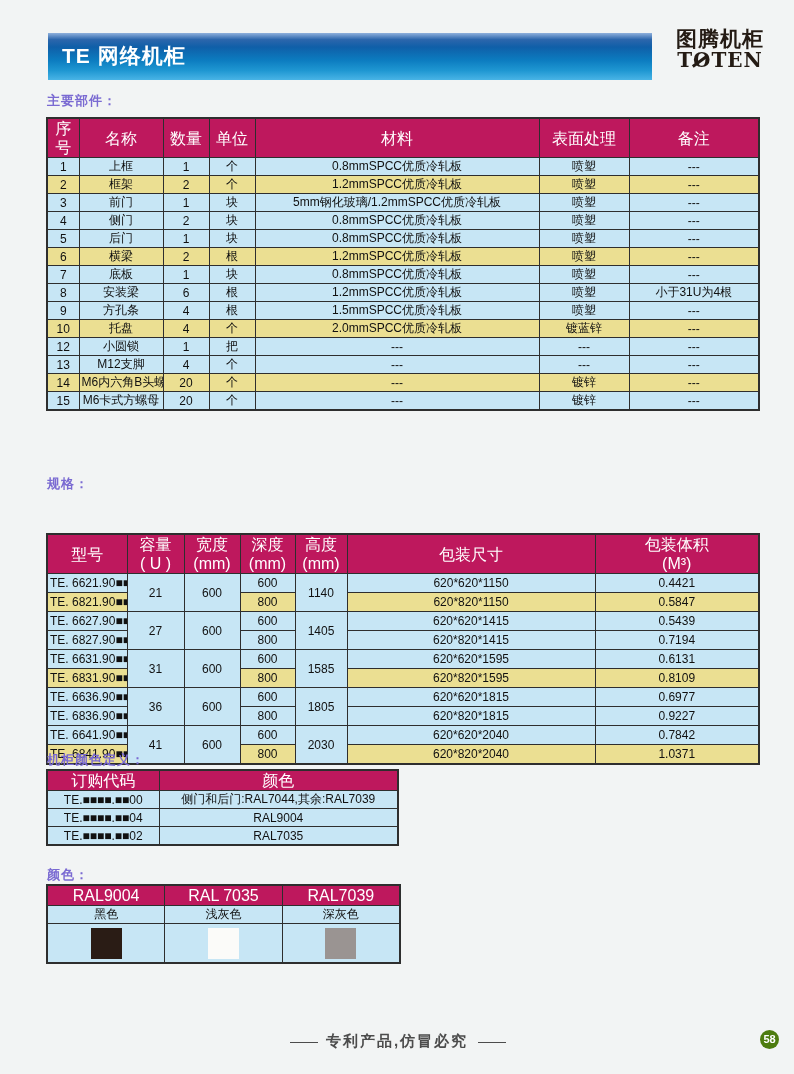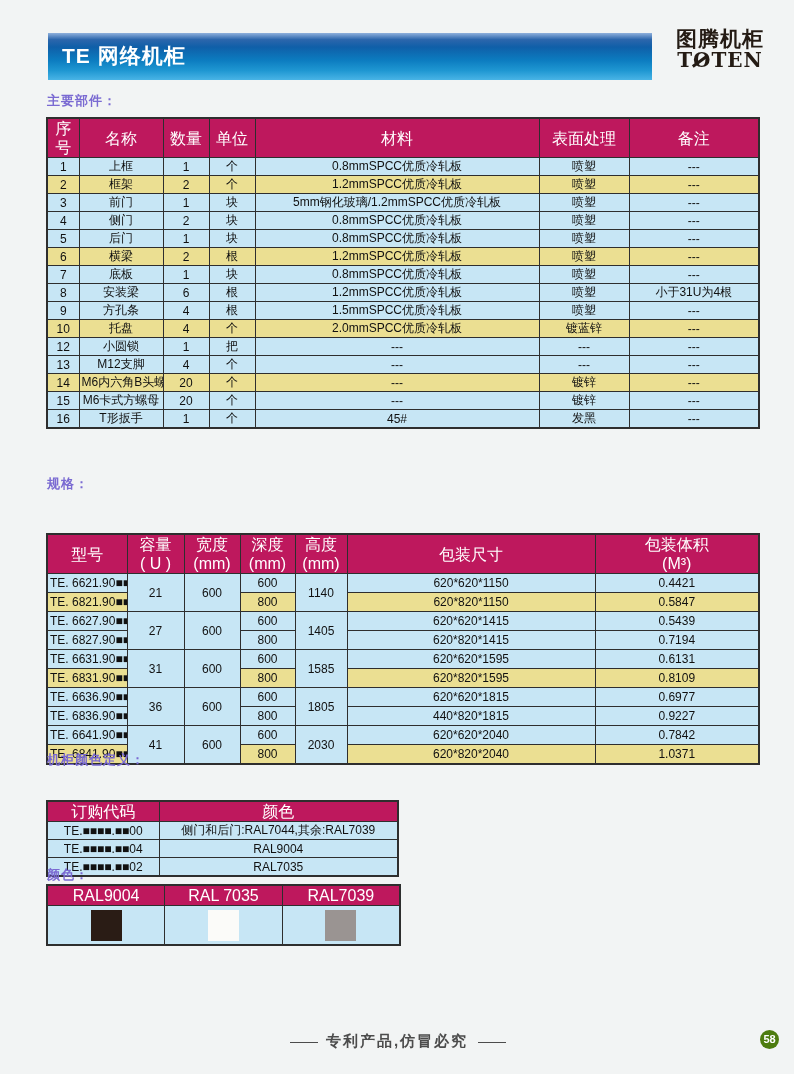--- a/index.html
+++ b/index.html
@@ -59,21 +59,21 @@
   .tbl td.hl, .tbl tr.hl td{background:#ebdf92;}
 
   #parts-table{left:46px;top:117px;width:712px;}
   #parts-table th{height:25px;}
   #parts-table td{height:17px;}
 
   #spec-table{left:46px;top:496px;width:712px;margin-top:37px;}
   #spec-table th{height:36px;}
   #spec-table td{height:18px;}
 
-  #colordef-table{left:46px;top:800px;width:351px;}
+  #colordef-table{left:46px;top:769px;width:351px;}
   #colordef-table th{height:19px;}
   #colordef-table td{height:17px;}
 
   #colors-table{left:46px;top:884px;width:355px;}
   #colors-table th{height:19px;}
   #colors-table td{height:17px;}
   #colors-table td.swatch-cell{height:38px;}
   .swatch{width:31px;height:31px;margin:3px auto;}
 
   
@@ -243,29 +243,20 @@
           <td class="hl">镀锌</td>
           <td class="hl">---</td>
         </tr>
         <tr>
           <td>15</td>
           <td>M6卡式方螺母</td>
           <td>20</td>
           <td>个</td>
           <td>---</td>
           <td>镀锌</td>
-          <td>---</td>
-        </tr>
-        <tr>
-          <td>16</td>
-          <td>T形扳手</td>
-          <td>1</td>
-          <td>个</td>
-          <td>45#</td>
-          <td>发黑</td>
           <td>---</td>
         </tr>
       </tbody>
   </table>
 
   <div class="label" id="label-spec">规格：</div>
   <table class="tbl" id="spec-table">
     <colgroup>
       <col style="width:80px">
         <col style="width:57px">
@@ -342,21 +333,21 @@
           <td rowspan="2">36</td>
           <td rowspan="2">600</td>
           <td>600</td>
           <td rowspan="2">1805</td>
           <td>620*620*1815</td>
           <td>0.6977</td>
         </tr>
         <tr>
           <td>TE. 6836.90■■</td>
           <td>800</td>
-          <td>440*820*1815</td>
+          <td>620*820*1815</td>
           <td>0.9227</td>
         </tr>
         <tr>
           <td>TE. 6641.90■■</td>
           <td rowspan="2">41</td>
           <td rowspan="2">600</td>
           <td>600</td>
           <td rowspan="2">2030</td>
           <td>620*620*2040</td>
           <td>0.7842</td>
@@ -402,20 +393,25 @@
   <table class="tbl" id="colors-table">
     <thead>
       <tr id="colors-header-row">
           <th style="width: 33.33%;">RAL9004</th>
           <th style="width: 33.33%;">RAL 7035</th>
           <th style="width: 33.33%; margin-left: 20px;">RAL7039</th>
         </tr>
     </thead>
     <tbody id="colors-body">
         <tr>
+          <td>黑色</td>
+          <td>浅灰色</td>
+          <td>深灰色</td>
+        </tr>
+        <tr>
           <td class="swatch-cell">
             <div class="swatch" style="background: rgb(42, 28, 21);"></div>
           </td>
           <td class="swatch-cell">
             <div class="swatch" style="background: rgb(251, 251, 249);"></div>
           </td>
           <td class="swatch-cell">
             <div class="swatch" style="background: rgb(154, 148, 146);"></div>
           </td>
         </tr>

